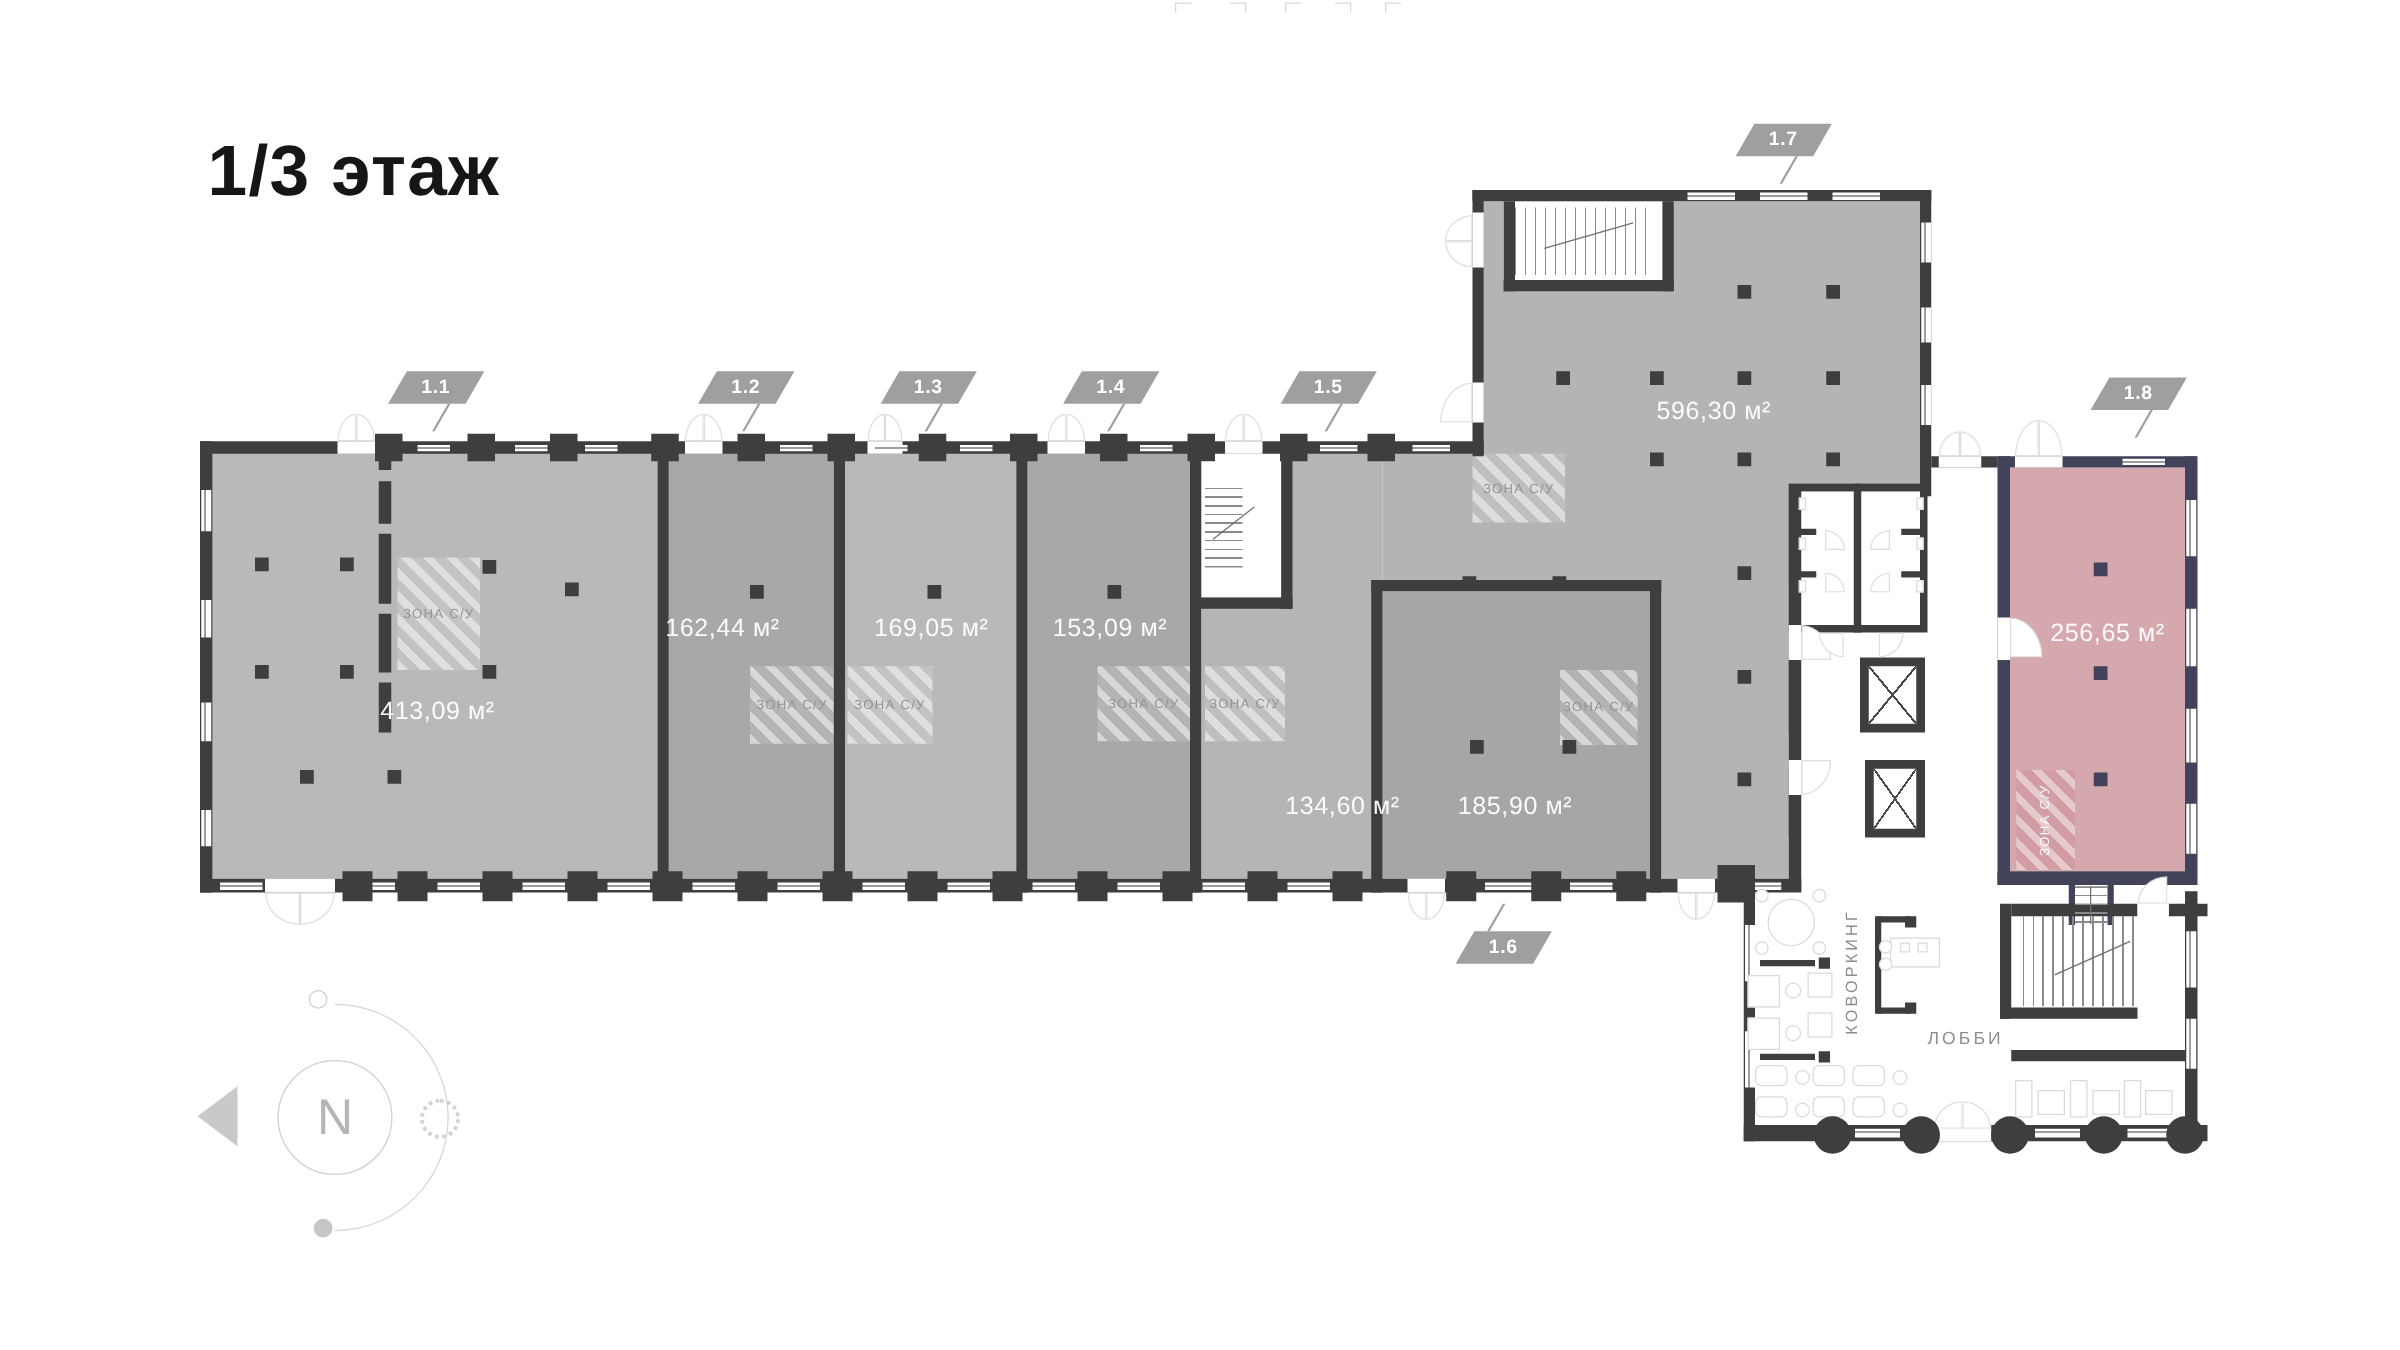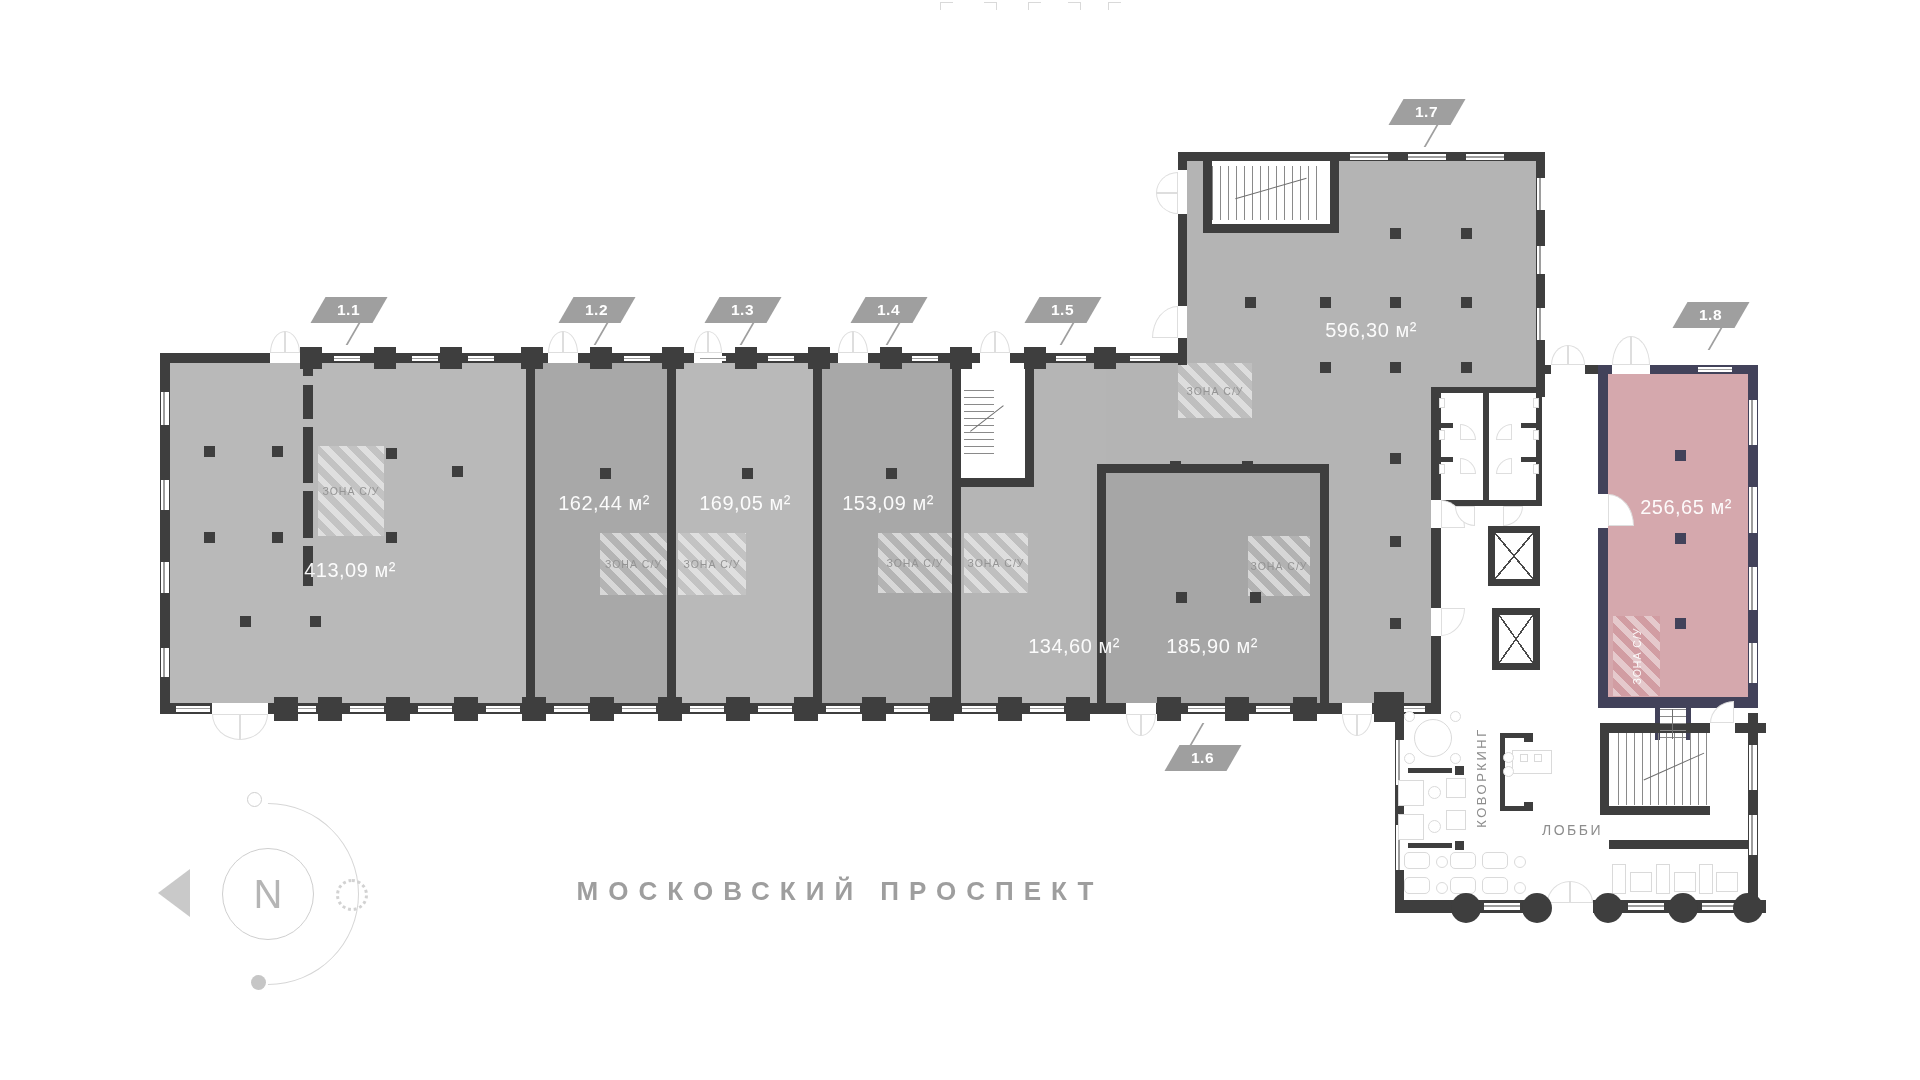--- a/index.html
+++ b/index.html
@@ -46,20 +46,21 @@
   #street{position:absolute;left:560px;top:876px;width:560px;text-align:center;font-size:26px;
     letter-spacing:10px;color:#9e9e9e;font-weight:700;z-index:7;}
   #compass{position:absolute;left:150px;top:780px;width:230px;height:230px;z-index:7;}
   .mark{position:absolute;border-top:1.6px solid #d9d9d9;z-index:1;}
 </style>
 </head>
 <body>
 
 <div id="stage">
 
+  <div id="title">1/3 этаж</div>
 
   <div class="fill" style="left:170px;top:362px;width:356px;height:341px;background:#b9b9b9;"></div>
   <div class="fill" style="left:535px;top:362px;width:132px;height:341px;background:#a8a8a8;"></div>
   <div class="fill" style="left:676px;top:362px;width:137px;height:341px;background:#b9b9b9;"></div>
   <div class="fill" style="left:822px;top:362px;width:130px;height:341px;background:#a8a8a8;"></div>
   <div class="fill" style="left:961px;top:362px;width:145px;height:341px;background:#b5b5b5;"></div>
   <div class="fill" style="left:1106px;top:473px;width:214px;height:230px;background:#a6a6a6;"></div>
   <div class="fill" style="left:1187px;top:161px;width:349px;height:231px;background:#b4b4b4;"></div>
   <div class="fill" style="left:1106px;top:362px;width:325px;height:102px;background:#b4b4b4;"></div>
   <div class="fill" style="left:1329px;top:362px;width:102px;height:341px;background:#b4b4b4;"></div>
@@ -87,21 +88,21 @@
       <span>ЗОНА С/У</span>
     </div>
   <div class="hatch" style="left:1178px;top:363px;width:74px;height:55px;">
       <span>ЗОНА С/У</span>
     </div>
   <div class="hatch pink" style="left:1613px;top:616px;width:47px;height:80px;">
       <span>ЗОНА С/У</span>
     </div>
 
   <div class="alab" style="left:350px;top:570px;">413,09 м²</div>
-  <div class="alab" style="left:604px;top:503px;">162,44 м²</div>
+  <div class="alab" style="left:578px;top:503px;">162,44 м²</div>
   <div class="alab" style="left:745px;top:503px;">169,05 м²</div>
   <div class="alab" style="left:888px;top:503px;text-align:center;">153,09 м²</div>
   <div class="alab" style="left:1032px;top:646px;margin-left:42px;">134,60 м²</div>
   <div class="alab" style="left:1212px;top:646px;">185,90 м²</div>
   <div class="alab" style="left:1371px;top:330px;">596,30 м²</div>
   <div class="alab" style="left:1686px;top:507px;">256,65 м²</div>
 
   <div class="tag" style="left:318px;top:297px;">
       <span>1.1</span>
     </div>
@@ -144,21 +145,20 @@
   <div class="treadV" style="left:1212px;top:166px;width:110px;height:54px;"></div>
   <div class="sline" style="left:1234px;top:188px;width:74px;height:1.4px;transform:rotate(-16deg);"></div>
   <div class="treadV" style="left:1618px;top:733px;width:92px;height:72px;"></div>
   <div class="sline" style="left:1641px;top:766px;width:66px;height:1.4px;transform:rotate(-24deg);"></div>
   <div class="treadH" style="left:1660px;top:709px;width:26px;height:30px;"></div>
   <div class="sline" style="left:1672px;top:709px;width:1.4px;height:30px;"></div>
 
   <div class="gtext" style="left:1421px;top:770px;width:120px;text-align:center;font-size:13px;letter-spacing:2.5px;transform:rotate(-90deg);">КОВОРКИНГ</div>
   <div class="gtext" style="left:1542px;top:822px;font-size:14px;letter-spacing:2.5px;">ЛОББИ</div>
 
-  <div id="street">МОСКОВСКИЙ ПРОСПЕКТ</div>
 
   <div id="compass">
     <div class="abs" style="left:72px;top:68px;width:90px;height:90px;border:1.6px solid #cfcfcf;border-radius:50%;background:#fff;display:flex;align-items:center;justify-content:center;">
       <span style="font-size:40px;color:#b5b5b5;">N</span>
     </div>
     <div class="abs" style="left:8px;top:89px;width:0;height:0;border-right:32px solid #c9c9c9;border-top:24px solid transparent;border-bottom:24px solid transparent;"></div>
     <div class="abs" style="left:27px;top:23px;width:180px;height:180px;border:1.6px solid transparent;border-top-color:#d6d6d6;border-right-color:#d6d6d6;border-radius:50%;transform:rotate(45deg);"></div>
     <div class="abs" style="left:97px;top:12px;width:13px;height:13px;border:1.6px solid #cfcfcf;border-radius:50%;background:#fff;"></div>
     <div class="abs" style="left:186px;top:99px;width:26px;height:26px;border:3.5px dotted #d2d2d2;border-radius:50%;"></div>
     <div class="abs" style="left:101px;top:195px;width:15px;height:15px;background:#c6c6c6;border-radius:50%;"></div>

